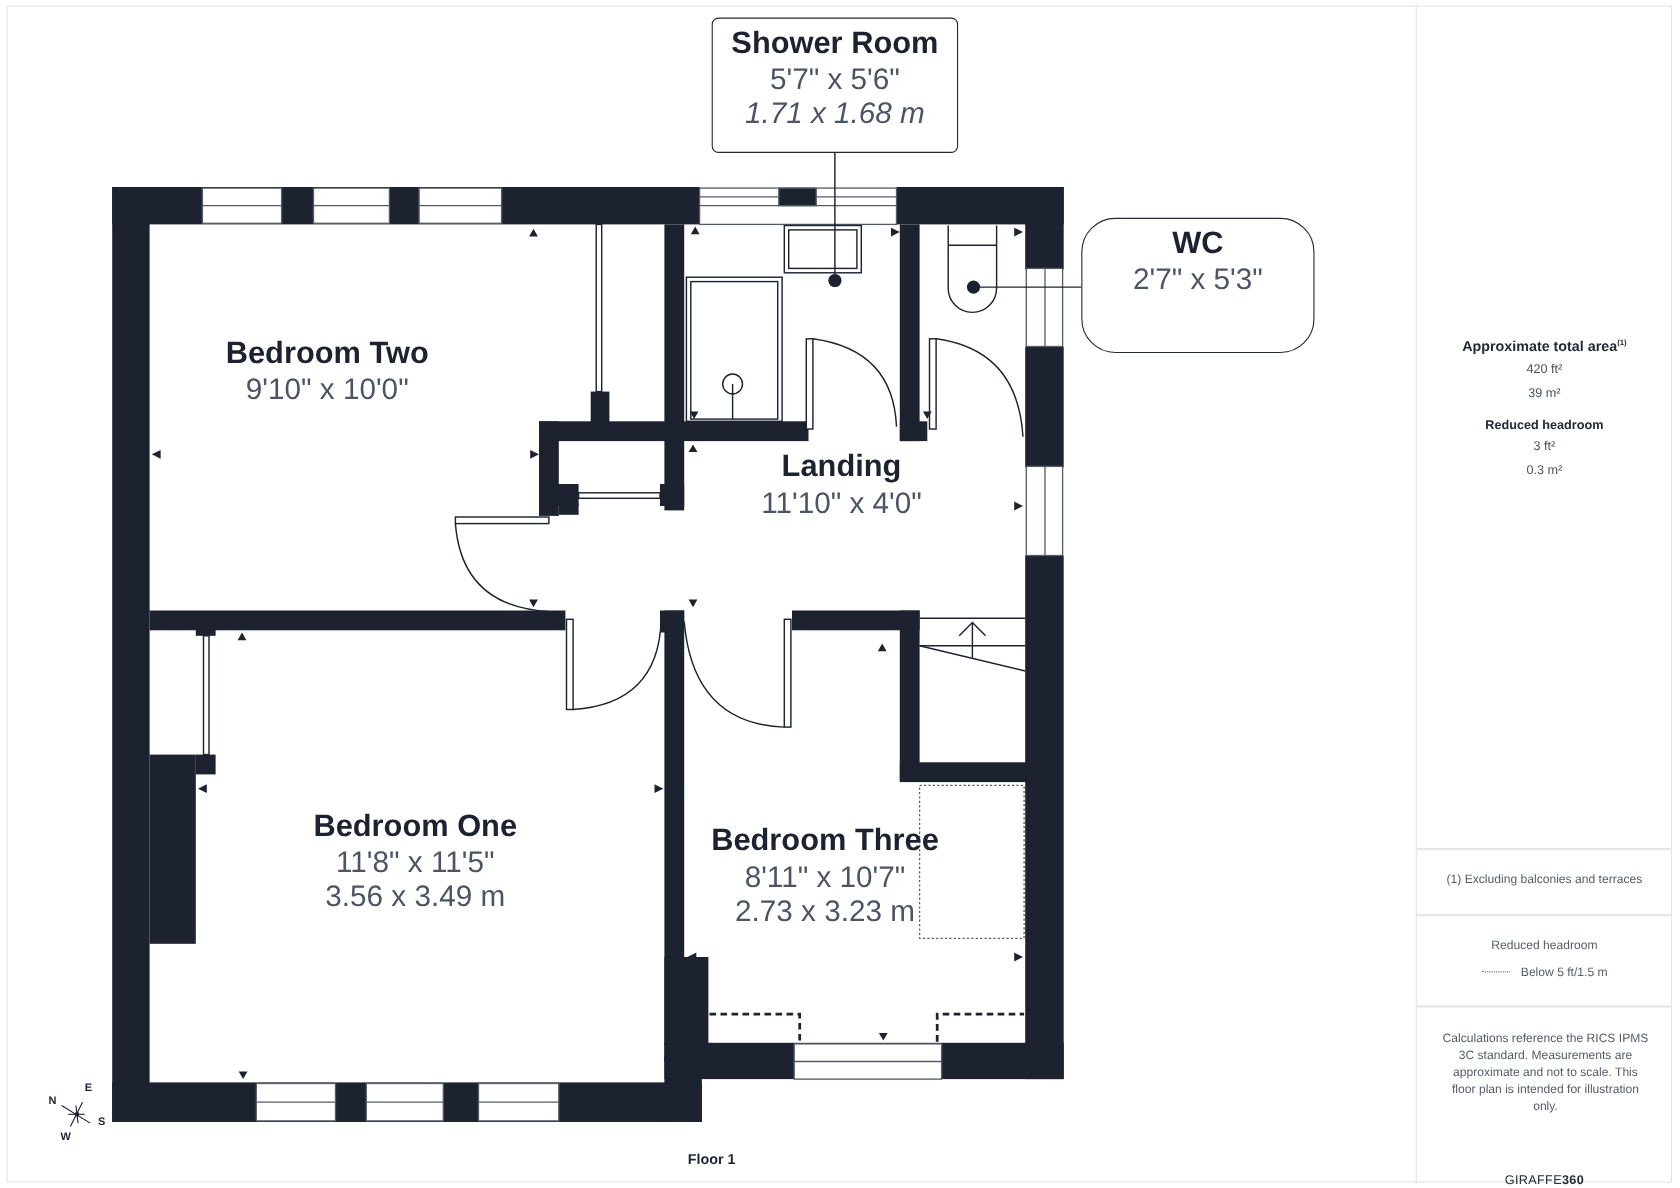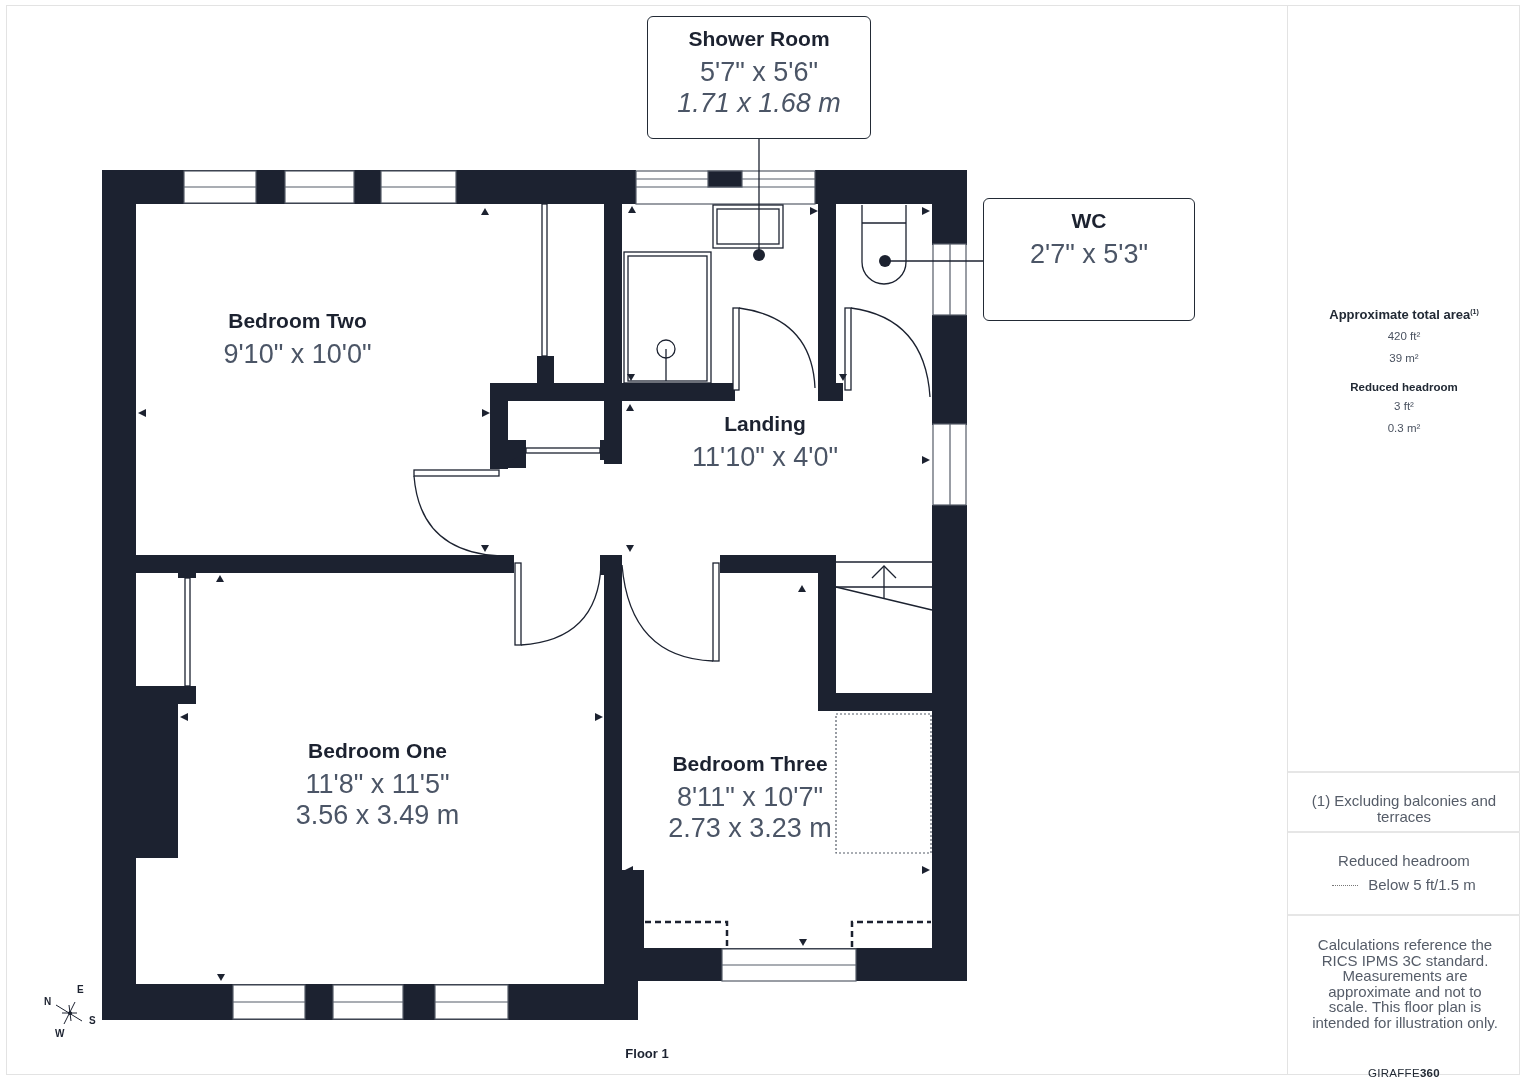--- a/index.html
+++ b/index.html
@@ -4,25 +4,25 @@
 <style>
   html, body { margin: 0; padding: 0; background: #ffffff; }
   body { width: 1527px; height: 1080px; position: relative; overflow: hidden; font-family: "Liberation Sans", sans-serif; }
   .frame { position: absolute; left: 6px; top: 5px; width: 1514px; height: 1070px; border: 1px solid #e3e3e3; box-sizing: border-box; }
   .sidebar { position: absolute; left: 1287px; top: 5px; width: 233px; height: 1070px; border-left: 1px solid #e3e3e3; box-sizing: border-box; }
   .sb-block { position: absolute; left: 0; width: 232px; text-align: center; color: #4a5260; }
   .sb-sep { position: absolute; left: 0; width: 232px; height: 0; border-top: 2px solid #e6e6e6; }
   .sb-title { font-weight: bold; font-size: 13px; color: #222a35; }
   .sb-sub { font-weight: bold; font-size: 11.5px; color: #222a35; }
   .sb-val { font-size: 11.5px; line-height: 22px; }
-  .sb-small { font-size: 15px; line-height: 15.5px; color: #555c68; }
+  .sb-small { font-size: 11px; line-height: 15.5px; color: #555c68; }
   sup { font-size: 7px; }
   .plan { position: absolute; left: 0; top: 0; }
   .label-box { position: absolute; background: #fff; border: 1.5px solid #222a35; border-radius: 6px; text-align: center; box-sizing: border-box; }
-  .room-name { font-weight: bold; color: #1c2230; font-size: 21px; line-height: 32px; }
+  .room-name { font-weight: bold; color: #1c2230; font-size: 28px; line-height: 32px; }
   .room-dim { color: #4b5566; font-size: 27px; line-height: 34px; }
   .room-label { position: absolute; text-align: center; }
   .floor-label { position: absolute; left: 600px; top: 1046px; width: 94px; text-align: center; font-weight: bold; font-size: 13px; color: #1c2230; }
   .compass-letter { position: absolute; font-weight: bold; font-size: 10px; color: #1c2230; }
   .brand { font-size: 11.5px; color: #222a35; letter-spacing: 0.3px; }
   .brand b { font-weight: bold; }
   .dotline { display: inline-block; width: 26px; border-top: 1px dotted #777; vertical-align: middle; margin-right: 10px; }
 </style>
 </head>
 <body>
@@ -186,21 +186,21 @@
   <div class="room-name">Bedroom Two</div>
   <div class="room-dim">9'10" x 10'0"</div>
 </div>
 
 <div class="label-box" style="left:647px; top:16px; width:224px; height:123px; padding-top:6px;">
   <div class="room-name">Shower Room</div>
   <div class="room-dim">5'7" x 5'6"</div>
   <div class="room-dim" style="margin-top:-3px;font-style:italic;">1.71 x 1.68 m</div>
 </div>
 
-<div class="label-box" style="left:983px; top:198px; width:212px; height:123px; padding-top:6px;">
+<div class="label-box" style="left:983px; top:198px; width:212px; height:123px; padding-top:6px;border-radius:31px;">
   <div class="room-name">WC</div>
   <div class="room-dim">2'7" x 5'3"</div>
 </div>
 
 <div class="room-label" style="left:640px; top:408px; width:250px;">
   <div class="room-name">Landing</div>
   <div class="room-dim">11'10" x 4'0"</div>
 </div>
 
 <div class="room-label" style="left:240px; top:735px; width:275px;">

